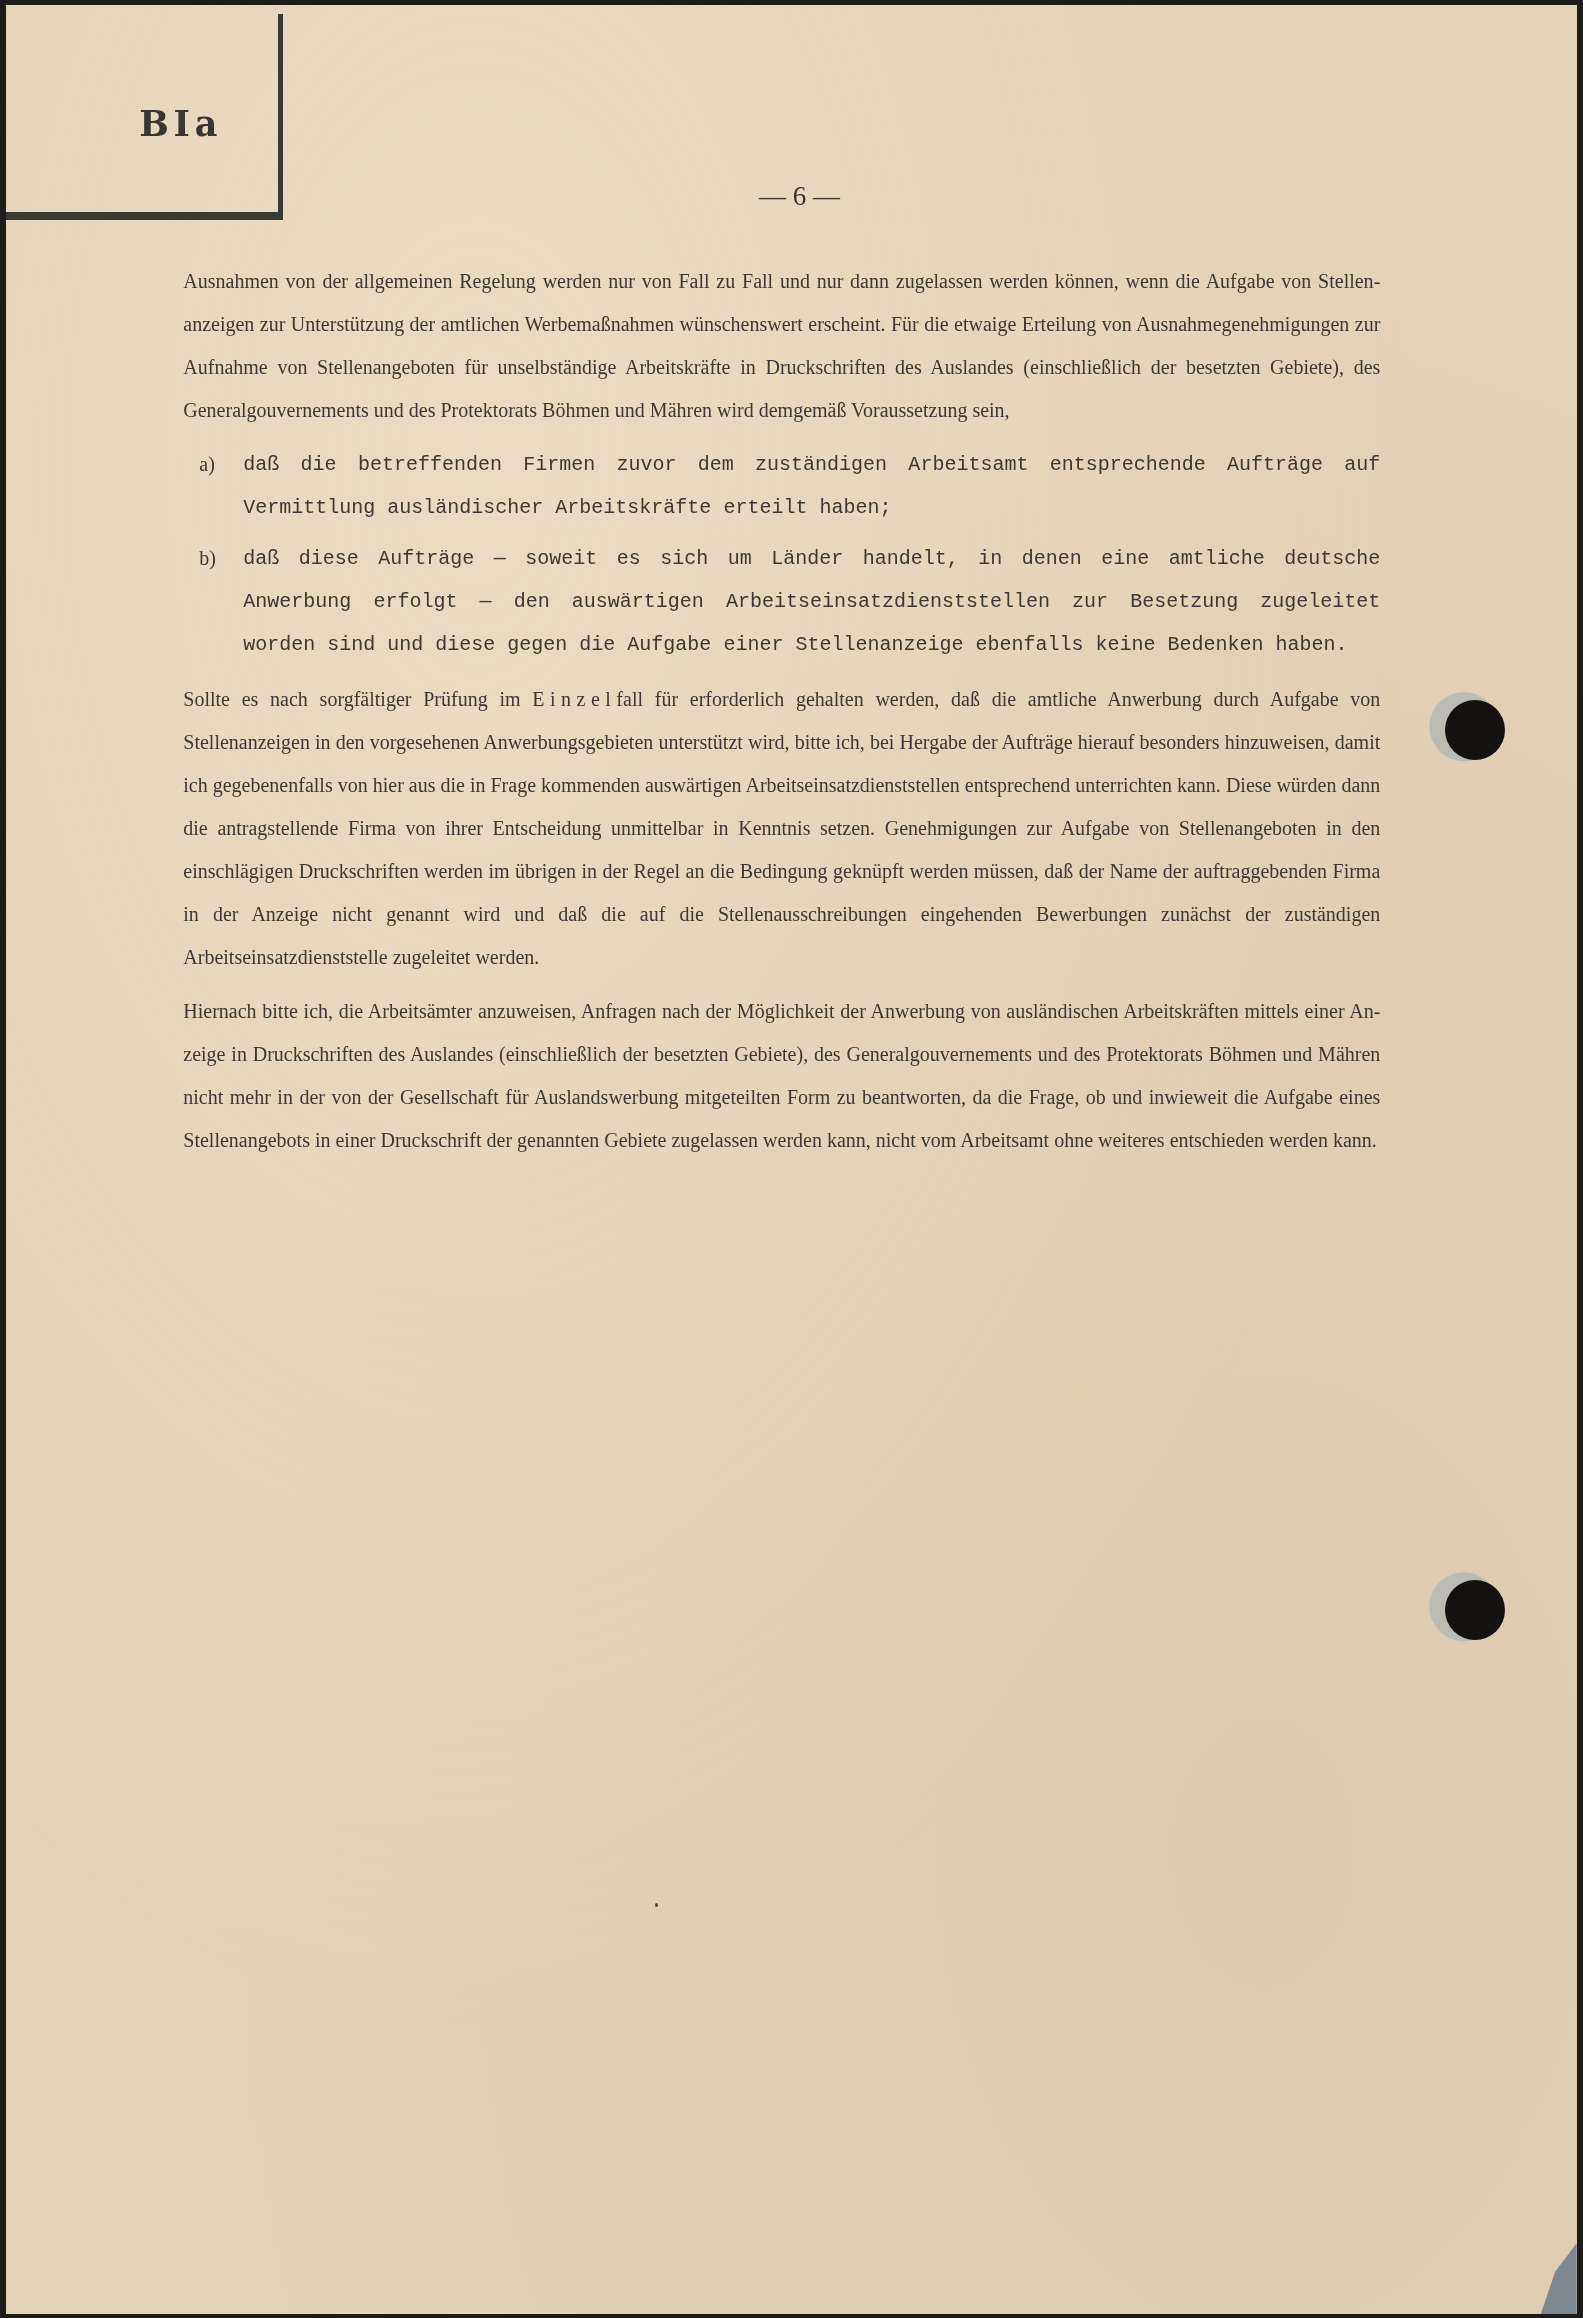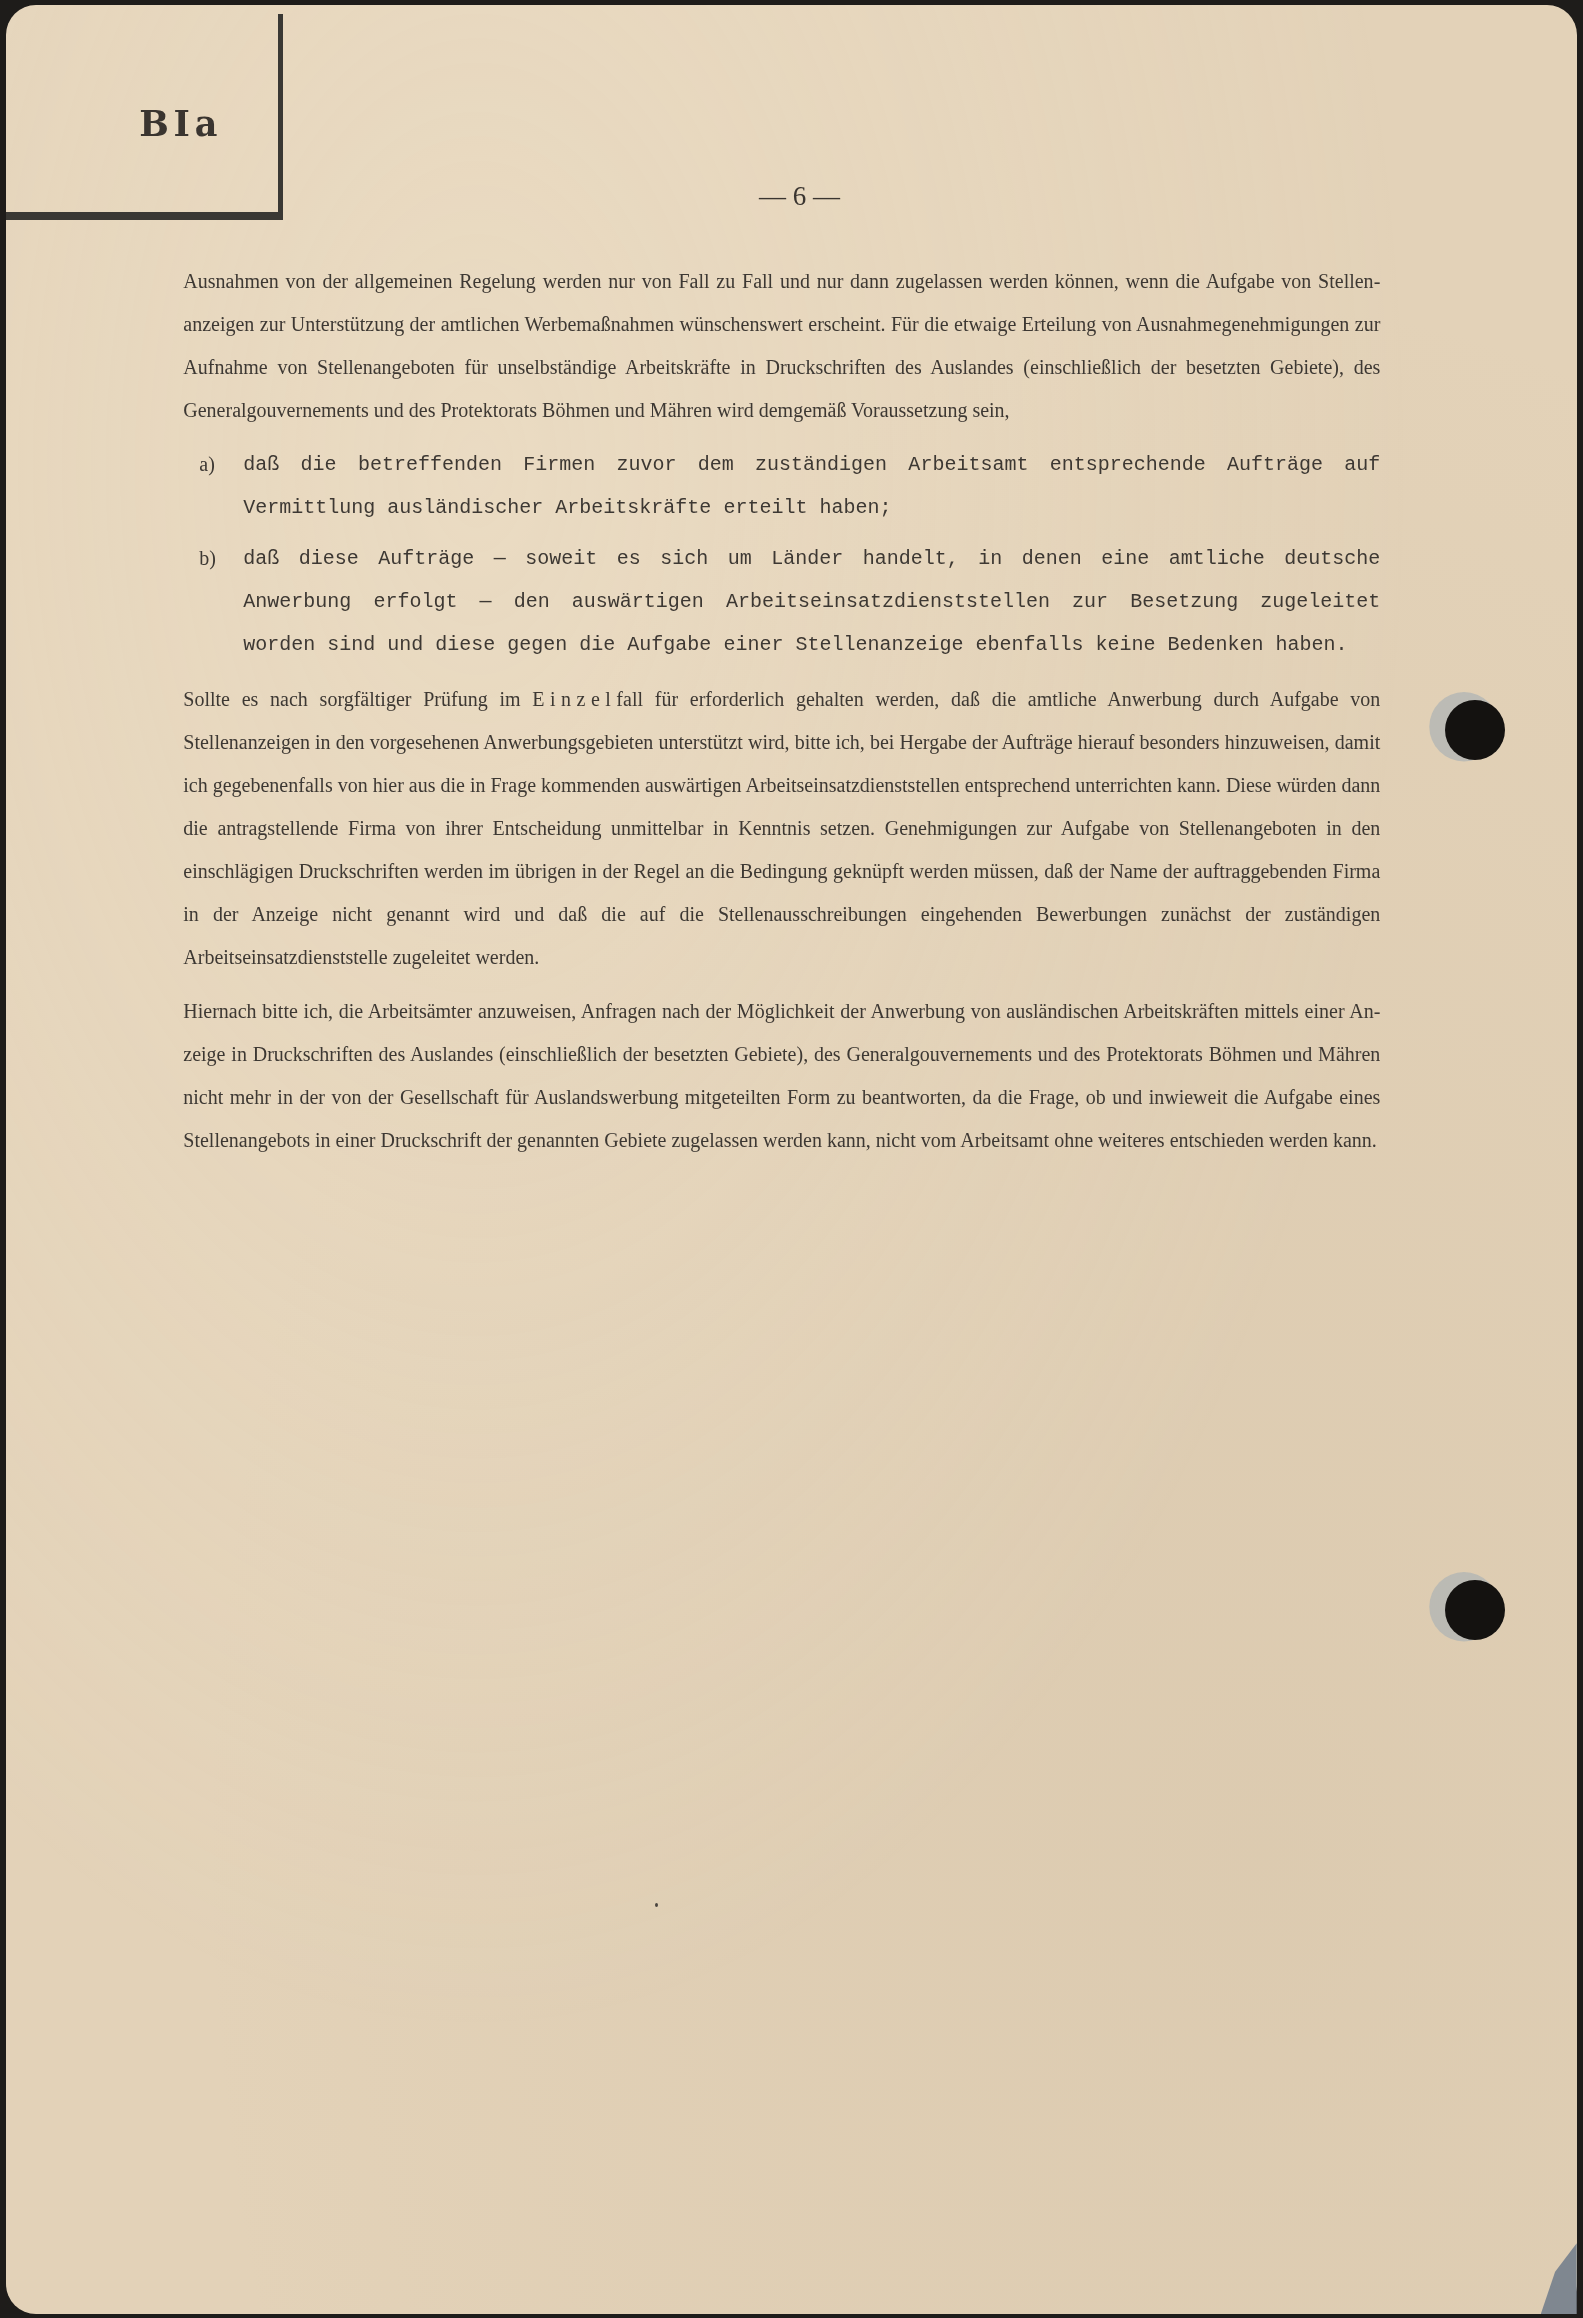--- a/index.html
+++ b/index.html
@@ -7,21 +7,20 @@
       width: 1583px; height: 2319px;
       background: #1e1c1a;
       position: relative; overflow: hidden;
     }
     .page {
       position: absolute; left: 6.3px; top: 4.7px; right: 6.3px; bottom: 4.7px;
       background: #e3d2b8;
       background-image:
         radial-gradient(ellipse at 30% 20%, rgba(255,245,225,0.25), transparent 60%),
         radial-gradient(ellipse at 80% 80%, rgba(180,160,130,0.15), transparent 60%);
-      border-radius: 30px;
     }
     .corner-box {
       position: absolute; left: 0; top: 9.5px;
       width: 272px; height: 198px;
       border-right: 5.5px solid #3a3834;
       border-bottom: 8.7px solid #3a3834;
     }
     .corner-label {
       position: absolute; left: 133px; top: 89px;
       font-family: "DejaVu Serif", serif; font-weight: bold;

